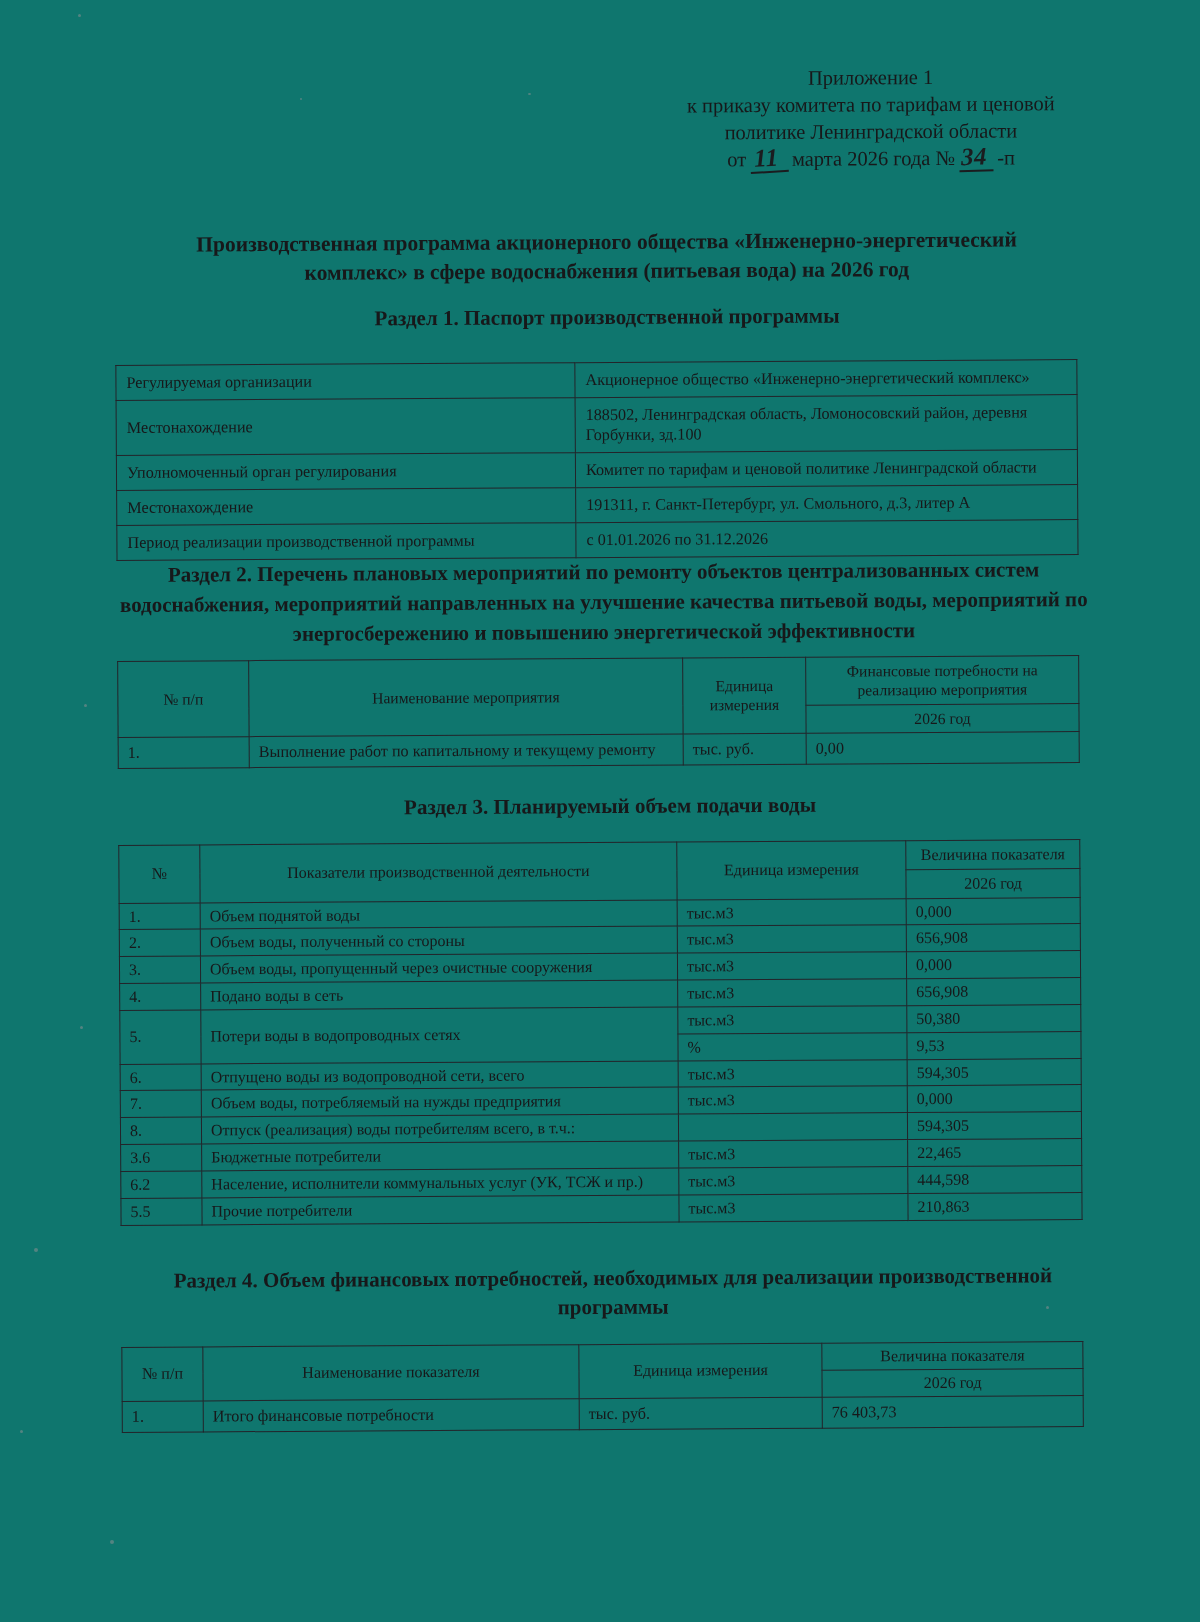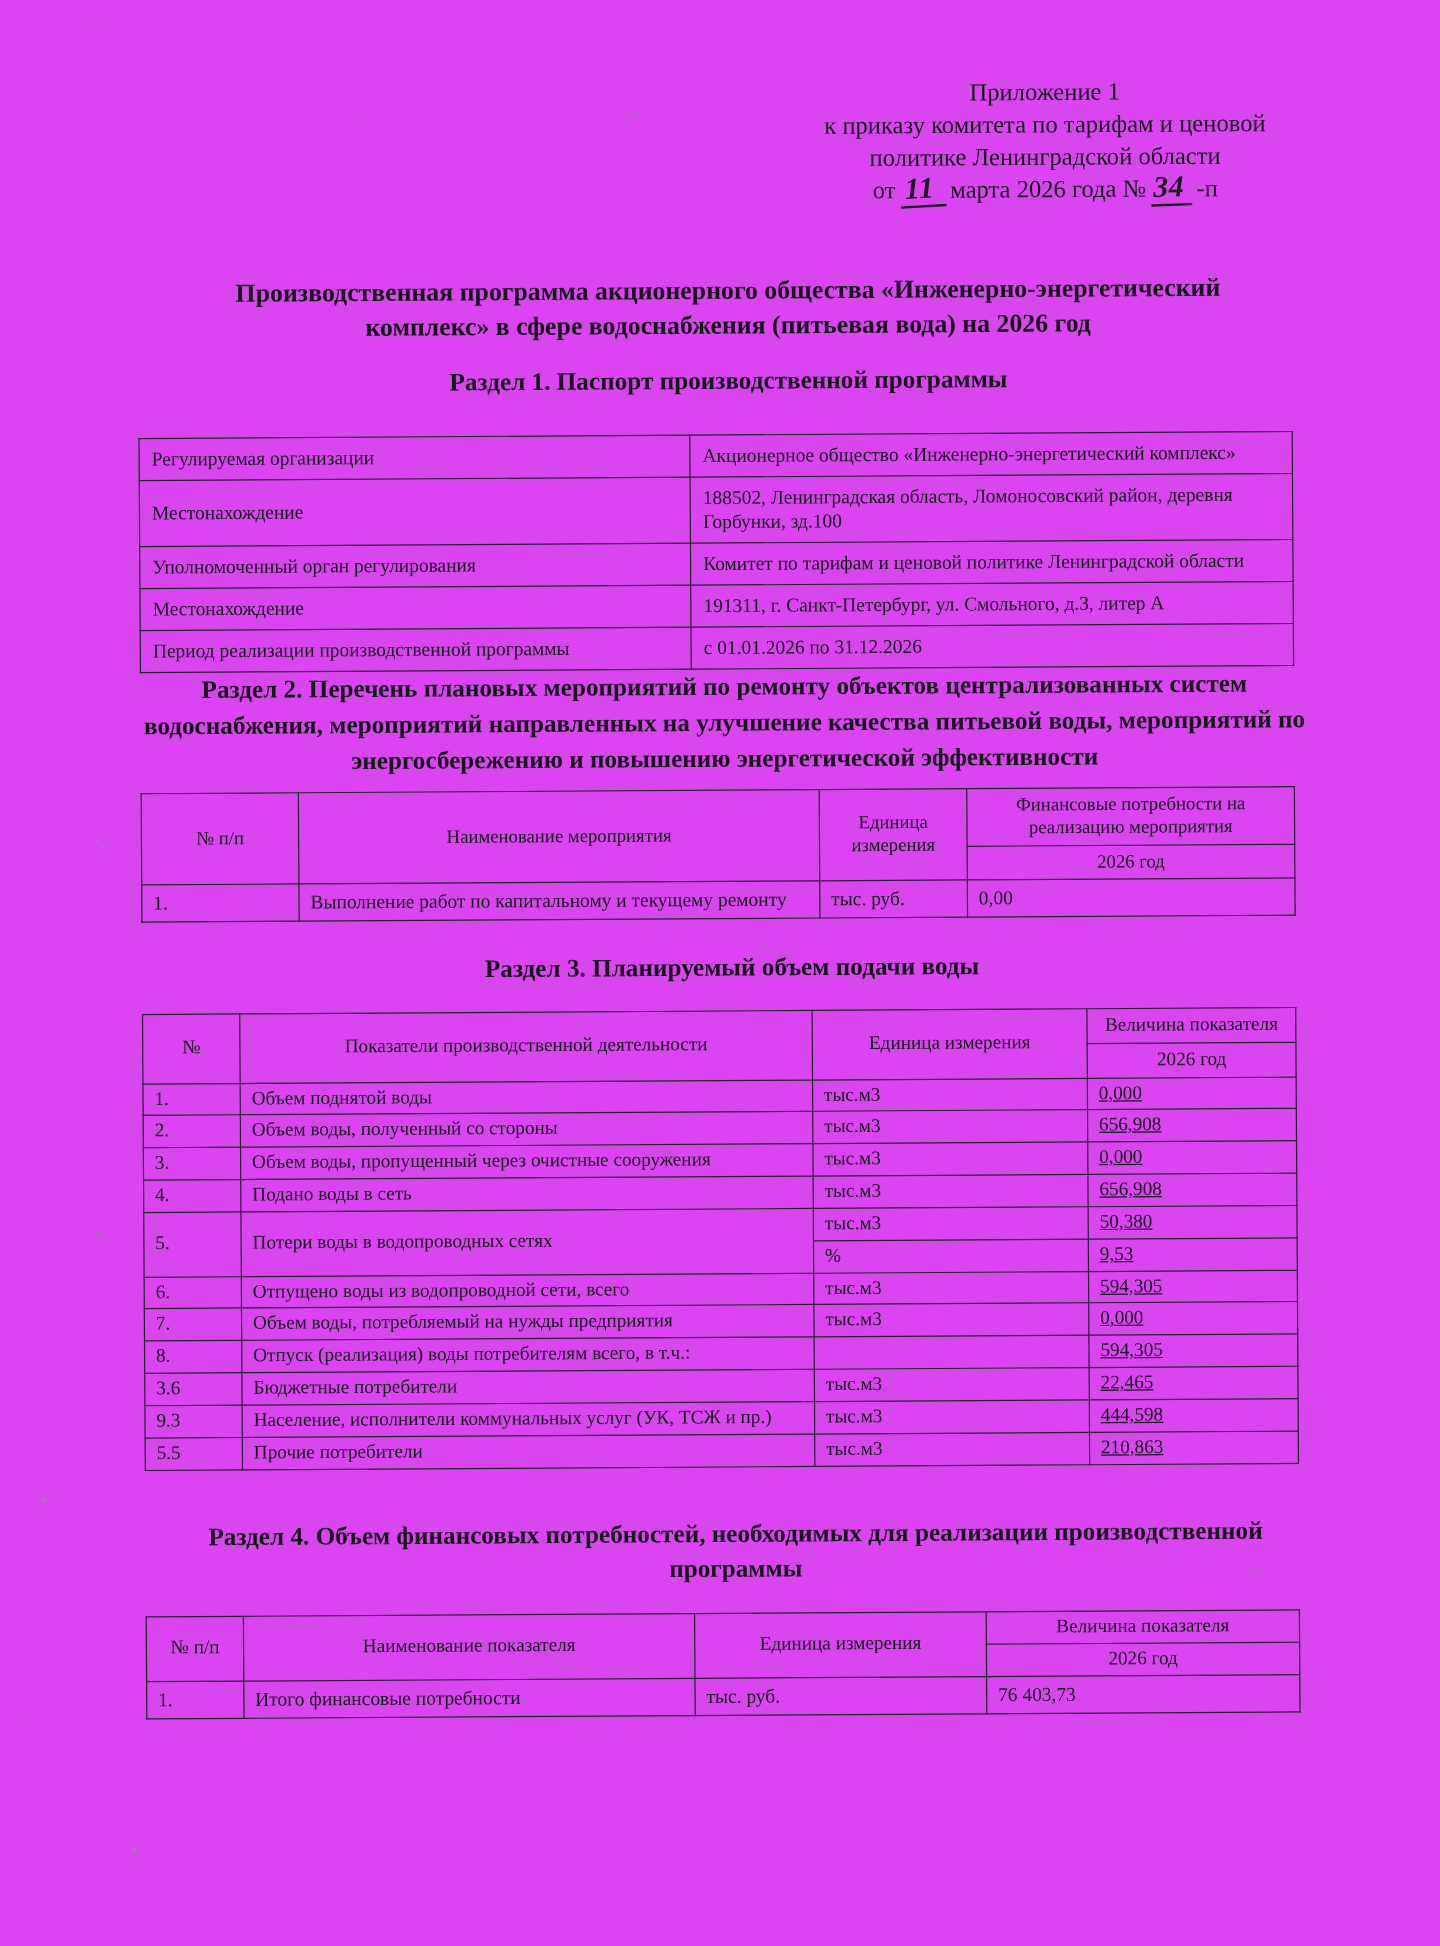--- a/index.html
+++ b/index.html
@@ -10,21 +10,21 @@
   }
   body {
     font-family: "Liberation Serif", "DejaVu Serif", serif;
     color: #17181a;
   }
   .page {
     position: relative;
     width: 1200px;
     height: 1622px;
     margin: 0 auto;
-    background: #d946ef;
+    background: #0f766e;
     overflow: hidden;
   }
   
   .speck {
     position: absolute;
     background: #8d8f92;
     border-radius: 50%;
     opacity: .55;
   }
   .content {
@@ -107,21 +107,21 @@
   #table-passport td.lbl { width: 438px; }
 
   #table-measures { left: 118px; top: 658px; width: 962px; }
   #table-measures th { font-size: 15.6px; padding: 4px 6px; }
 
   #table-volume { left: 118px; top: 842px; width: 962px; font-size: 16px; }
   #table-volume th { font-size: 16px; padding: 4px 6px; }
   #table-volume td { padding: 3px 9px; }
   #table-volume td.no { width: 62px; }
   #table-volume td.unit { width: 210px; }
-  #table-volume td.val { width: 155px; text-decoration: underline; }
+  #table-volume td.val { width: 155px; }
 
   #table-finance { left: 118px; top: 1344px; width: 962px; }
   #table-finance th { font-size: 16px; padding: 3px 6px; }
   #table-finance td.no { width: 62px; }
 </style>
 </head>
 <body>
 
 <div class="page">
 
@@ -271,21 +271,21 @@
           <td class="c unit"></td>
           <td class="c val">594,305</td>
         </tr>
         <tr>
           <td class="c no">3.6</td>
           <td>Бюджетные потребители</td>
           <td class="c unit">тыс.м3</td>
           <td class="c val">22,465</td>
         </tr>
         <tr>
-          <td class="c no">9.3</td>
+          <td class="c no">6.2</td>
           <td>Население, исполнители коммунальных услуг (УК, ТСЖ и пр.)</td>
           <td class="c unit">тыс.м3</td>
           <td class="c val">444,598</td>
         </tr>
         <tr>
           <td class="c no">5.5</td>
           <td>Прочие потребители</td>
           <td class="c unit">тыс.м3</td>
           <td class="c val">210,863</td>
         </tr>

